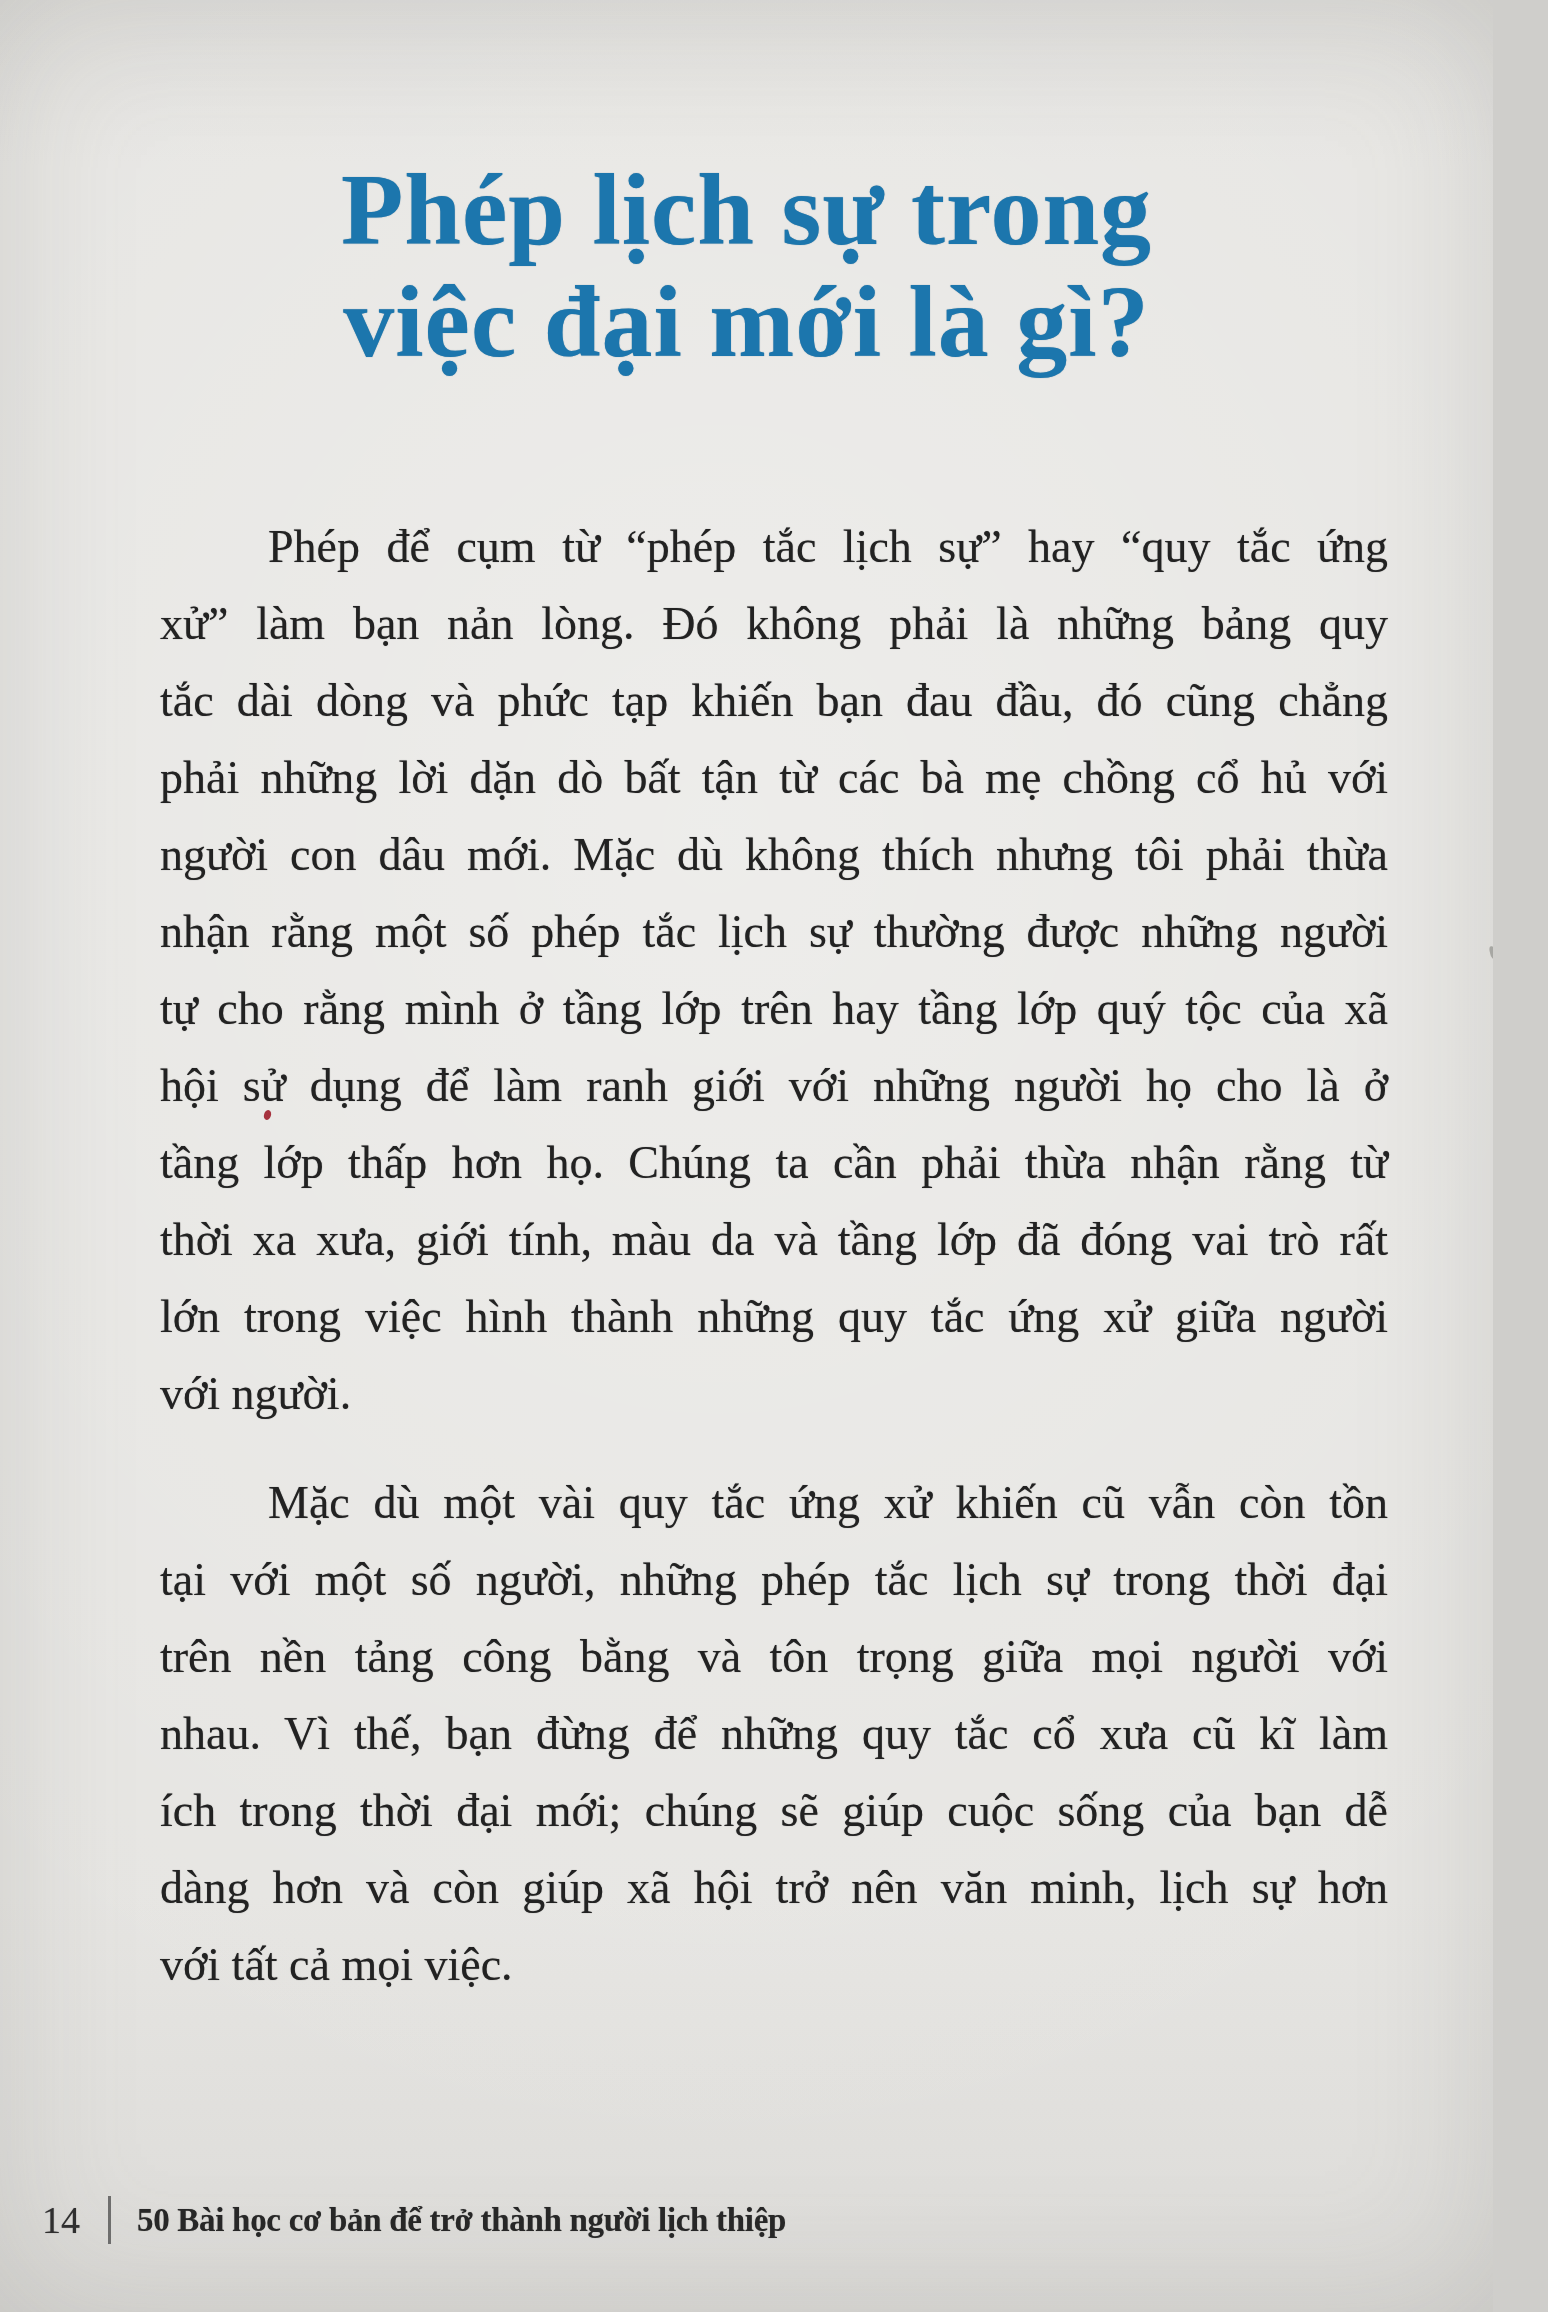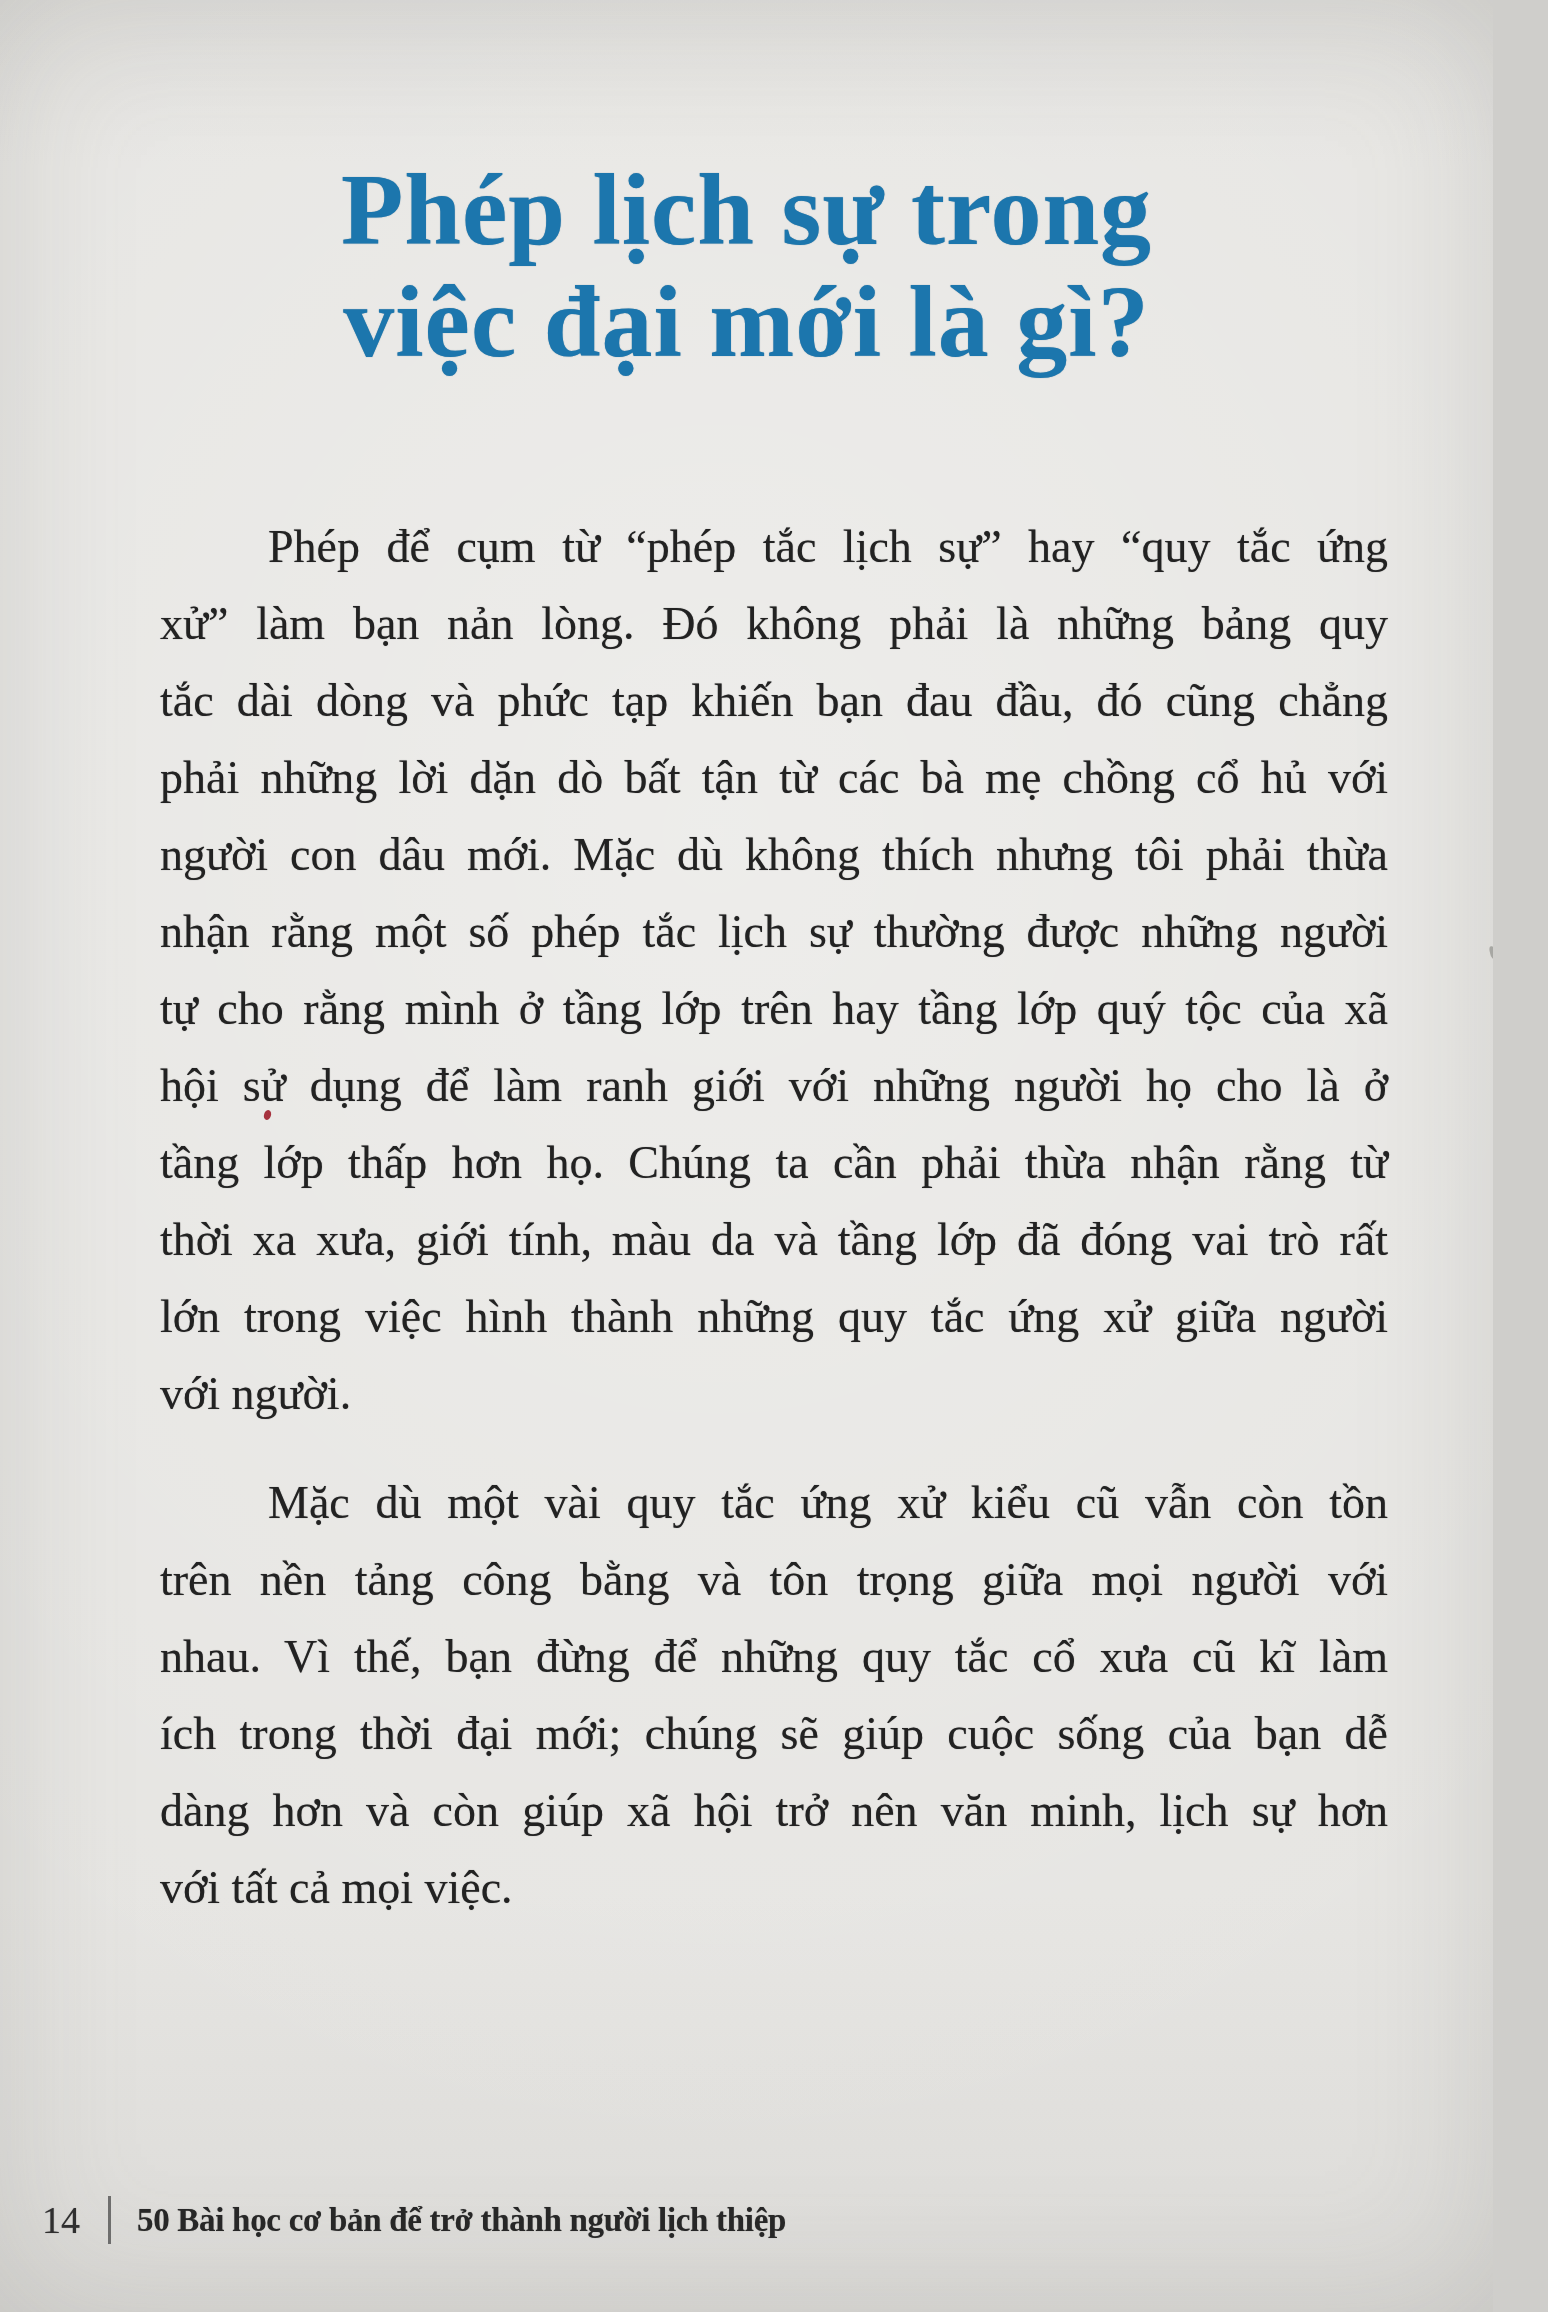--- a/index.html
+++ b/index.html
@@ -108,21 +108,22 @@
         <div class="line">người con dâu mới. Mặc dù không thích nhưng tôi phải thừa</div>
         <div class="line">nhận rằng một số phép tắc lịch sự thường được những người</div>
         <div class="line">tự cho rằng mình ở tầng lớp trên hay tầng lớp quý tộc của xã</div>
         <div class="line">hội sử dụng để làm ranh giới với những người họ cho là ở</div>
         <div class="line">tầng lớp thấp hơn họ. Chúng ta cần phải thừa nhận rằng từ</div>
         <div class="line">thời xa xưa, giới tính, màu da và tầng lớp đã đóng vai trò rất</div>
         <div class="line">lớn trong việc hình thành những quy tắc ứng xử giữa người</div>
         <div class="line para-last">với người.</div>
       </div>
       <div class="para">
-        <div class="line para-first">Mặc dù một vài quy tắc ứng xử kiểu cũ vẫn còn tồn</div>
+        <div class="line para-first">Mặc dù một vài quy tắc ứng xử khiến cũ vẫn còn tồn</div>
+        <div class="line">tại với một số người, những phép tắc lịch sự trong thời đại</div>
         <div class="line">trên nền tảng công bằng và tôn trọng giữa mọi người với</div>
         <div class="line">nhau. Vì thế, bạn đừng để những quy tắc cổ xưa cũ kĩ làm</div>
         <div class="line">ích trong thời đại mới; chúng sẽ giúp cuộc sống của bạn dễ</div>
         <div class="line">dàng hơn và còn giúp xã hội trở nên văn minh, lịch sự hơn</div>
         <div class="line para-last">với tất cả mọi việc.</div>
       </div>
     </div>
 
   <div class="speck speck-red"></div>
   <div class="speck speck-gray"></div>

